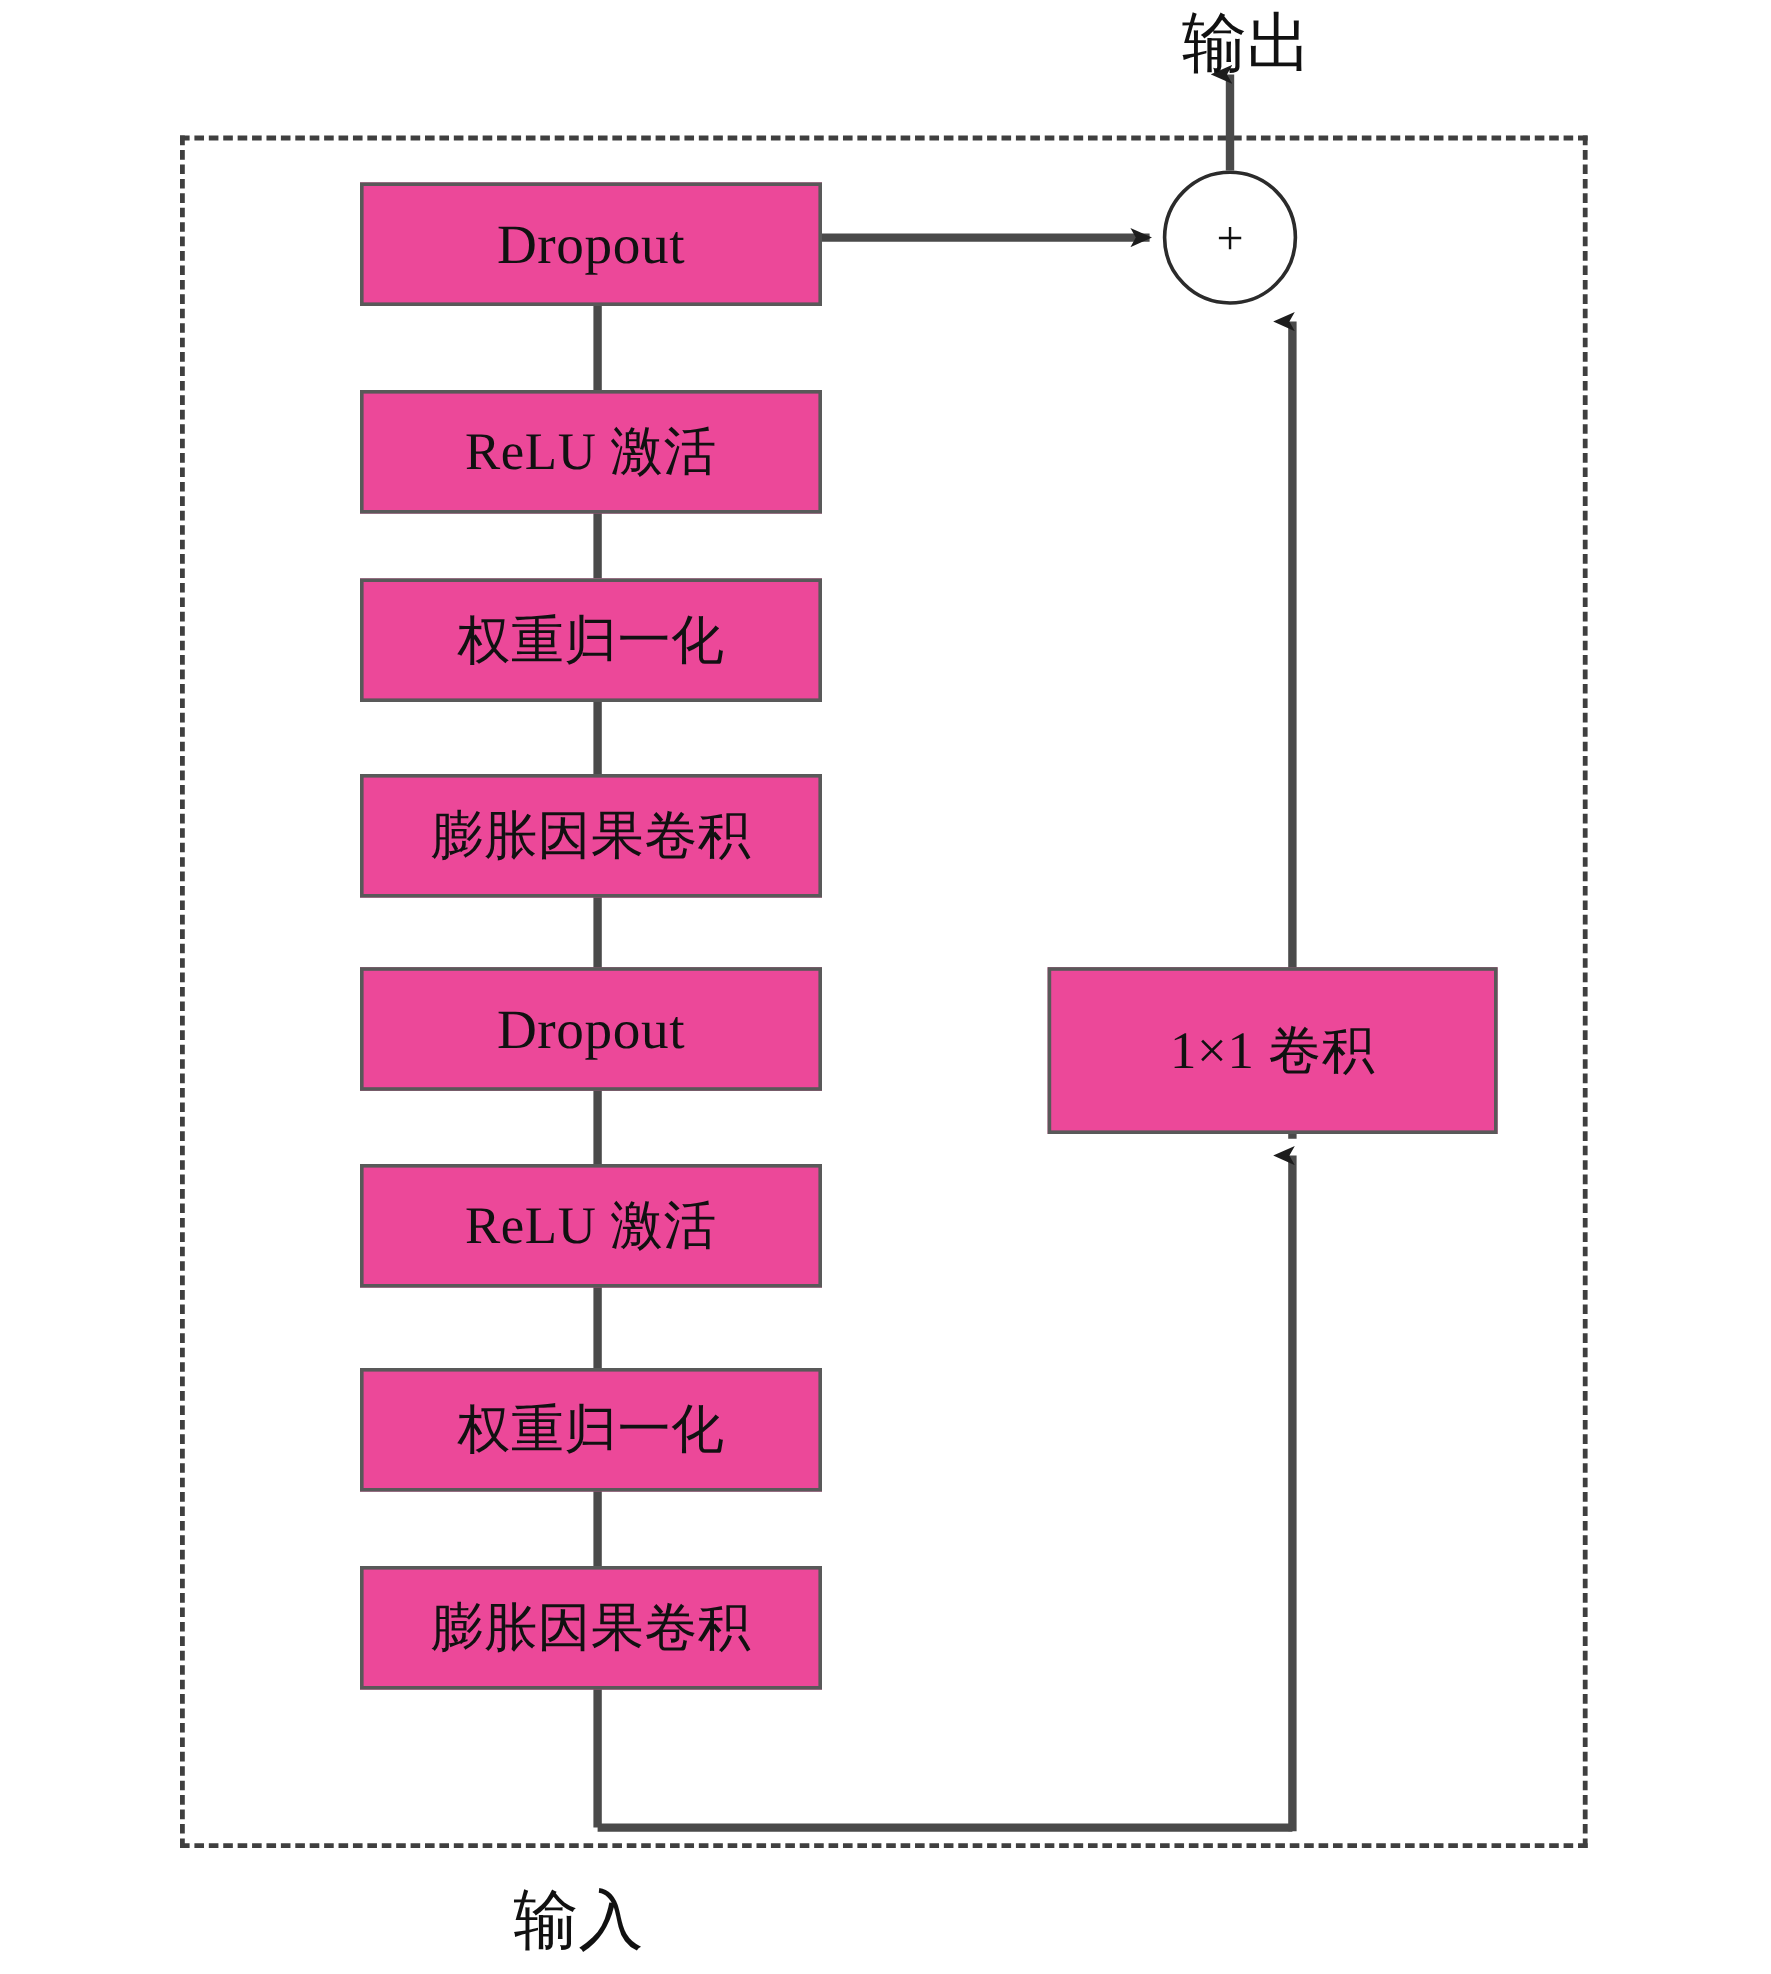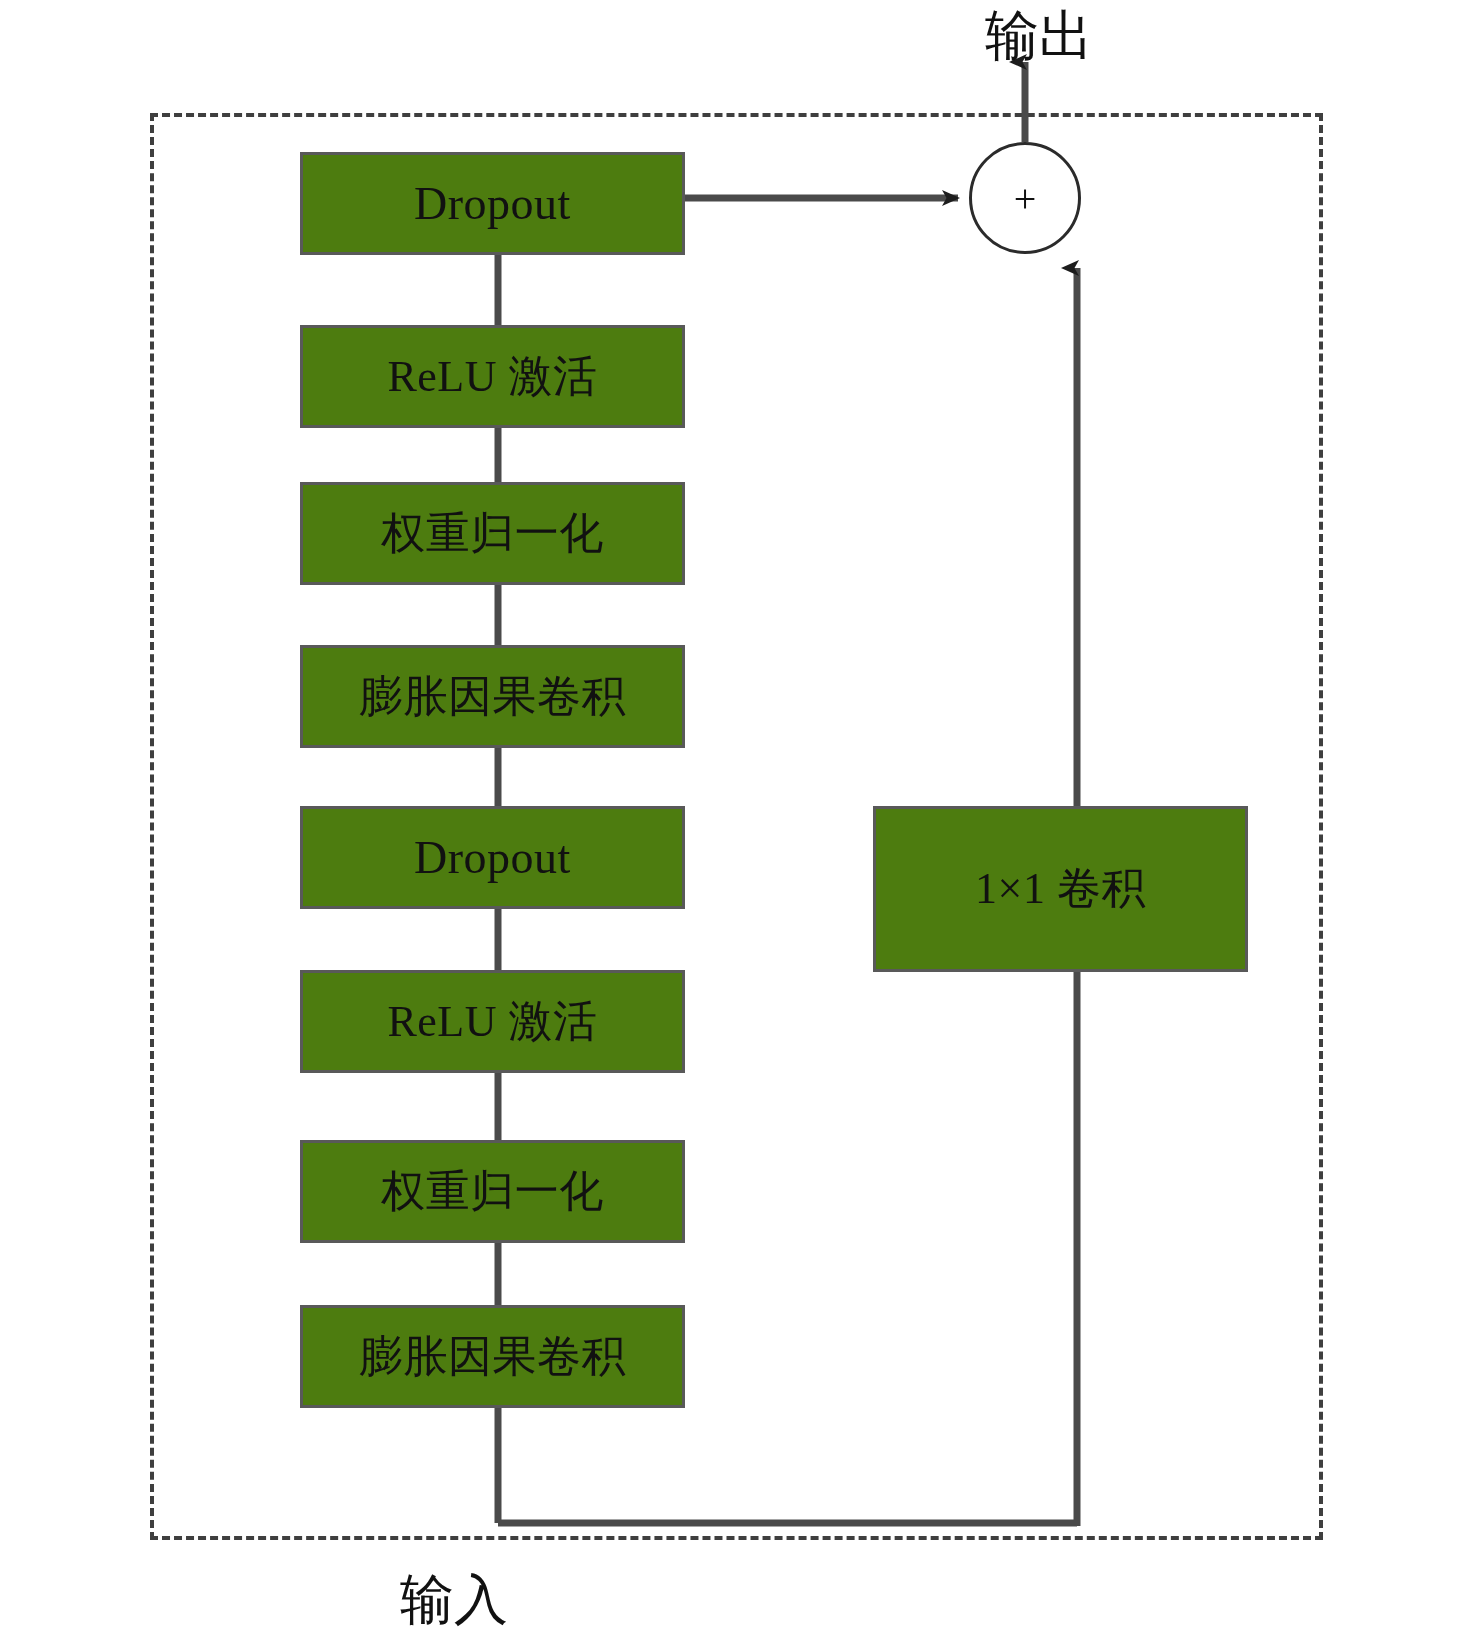--- a/index.html
+++ b/index.html
@@ -26,21 +26,21 @@
     height: 1427px;
     border: 4px dashed #3f3f3f;
     box-sizing: border-box;
     background: transparent;
   }
   
   .box {
     position: absolute;
     box-sizing: border-box;
     border: 3px solid #595959;
-    background: #4d7c0f;
+    background: #ec4899;
     display: flex;
     align-items: center;
     justify-content: center;
     color: #111111;
     font-size: 44px;
     line-height: 1;
     letter-spacing: 0.5px;
     white-space: nowrap;
   }
   .box.latin { font-size: 46px; }
@@ -143,25 +143,25 @@
   </div>
 
   <div class="box" style="left:300px; top:1140px; width:385px; height:103px;">
     <span>权重归一化</span>
   </div>
 
   <div class="box" style="left:300px; top:1305px; width:385px; height:103px;">
     <span>膨胀因果卷积</span>
   </div>
 
-  <div class="box" style="left:873px; top:806px; width:375px; height:166px;">
+  <div class="box" style="left:873px; top:806px; width:375px; height:139px;">
     <span>1×1 卷积</span>
   </div>
 
   <div class="sum-node">
     <span>+</span>
   </div>
 
   <div class="label" style="left:985px; top:0px;">输出</div>
 
-  <div class="label" style="left:400px; top:1564px;font-family:Liberation Mono, monospace;">输入</div>
+  <div class="label" style="left:428px; top:1564px;font-family:Liberation Mono, monospace;">输入</div>
 
 </div>
 
 </body></html>

